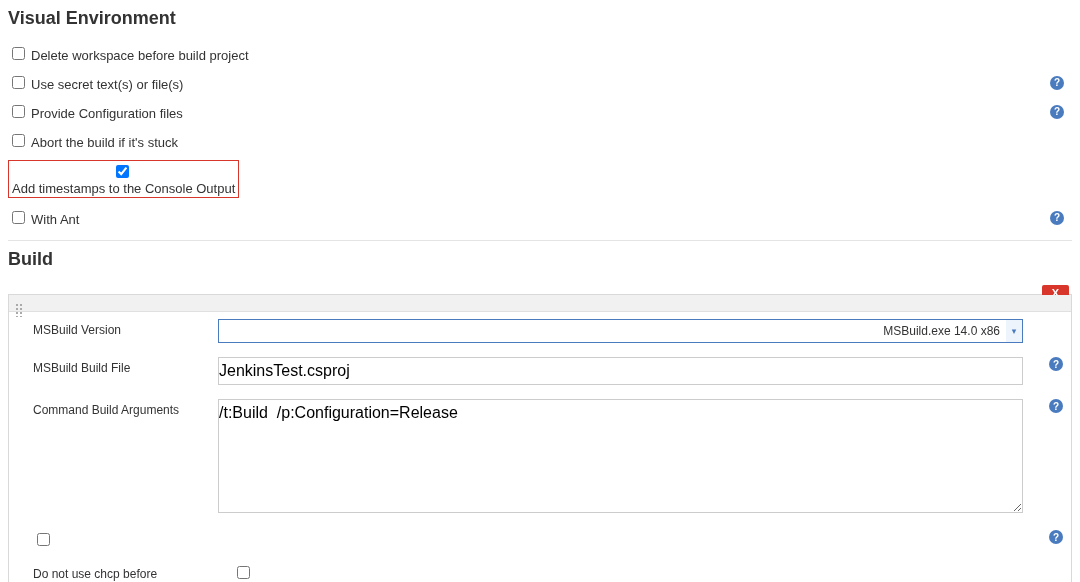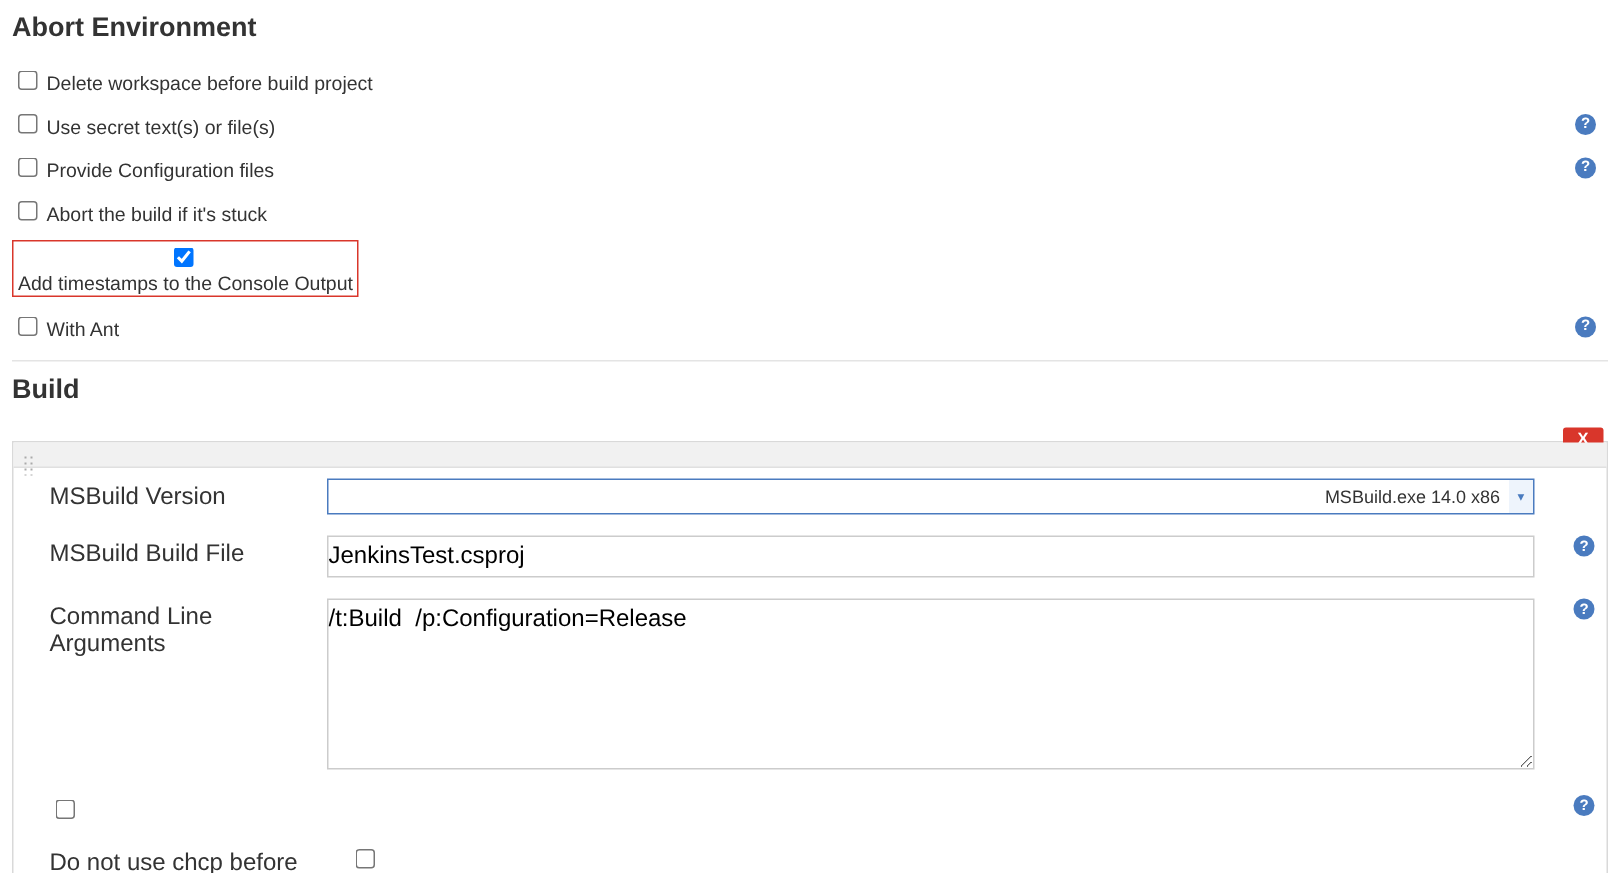--- a/index.html
+++ b/index.html
@@ -92,21 +92,21 @@
     }
     .form-row {
       display: flex;
       align-items: flex-start;
       padding: 7px 24px;
       position: relative;
     }
     .form-label {
       width: 185px;
       flex-shrink: 0;
-      font-size: 16px;
+      font-size: 12px;
       padding-top: 4px;
     }
     .form-control {
       flex: 1;
       margin-right: 24px;
     }
     input[type="text"], textarea {
       width: 100%;
       border: 1px solid #ccc;
       padding: 4px 0;
@@ -146,21 +146,21 @@
       border-radius: 3px;
       padding: 5px 12px;
       font-size: 12px;
       cursor: pointer;
     }
     .cb-centered { margin-top: 3px; }
   </style>
 </head>
 <body>
 
-<div class="section-title">Abort Environment</div>
+<div class="section-title">Visual Environment</div>
 
 <div id="env-list">
     <div class="checkbox-row">
       <span><input type="checkbox" style=""><span>Delete workspace before build project</span></span>
     </div>
     <div class="checkbox-row">
       <span><input type="checkbox" style=""><span>Use secret text(s) or file(s)</span></span>
       <span class="help-icon">?</span>
     </div>
     <div class="checkbox-row">
@@ -204,21 +204,21 @@
 
   <div class="form-row">
     <div class="form-label">MSBuild Build File</div>
     <div class="form-control">
       <input type="text" value="JenkinsTest.csproj" style="">
     </div>
     <span class="help-icon">?</span>
   </div>
 
   <div class="form-row">
-    <div class="form-label">Command Line Arguments</div>
+    <div class="form-label">Command Build Arguments</div>
     <div class="form-control">
       <textarea style="">/t:Build  /p:Configuration=Release</textarea>
     </div>
     <span class="help-icon">?</span>
   </div>
 
   <div class="form-row">
     <div><input type="checkbox" class="cb-centered" style=""></div>
     <span class="help-icon">?</span>
   </div>

